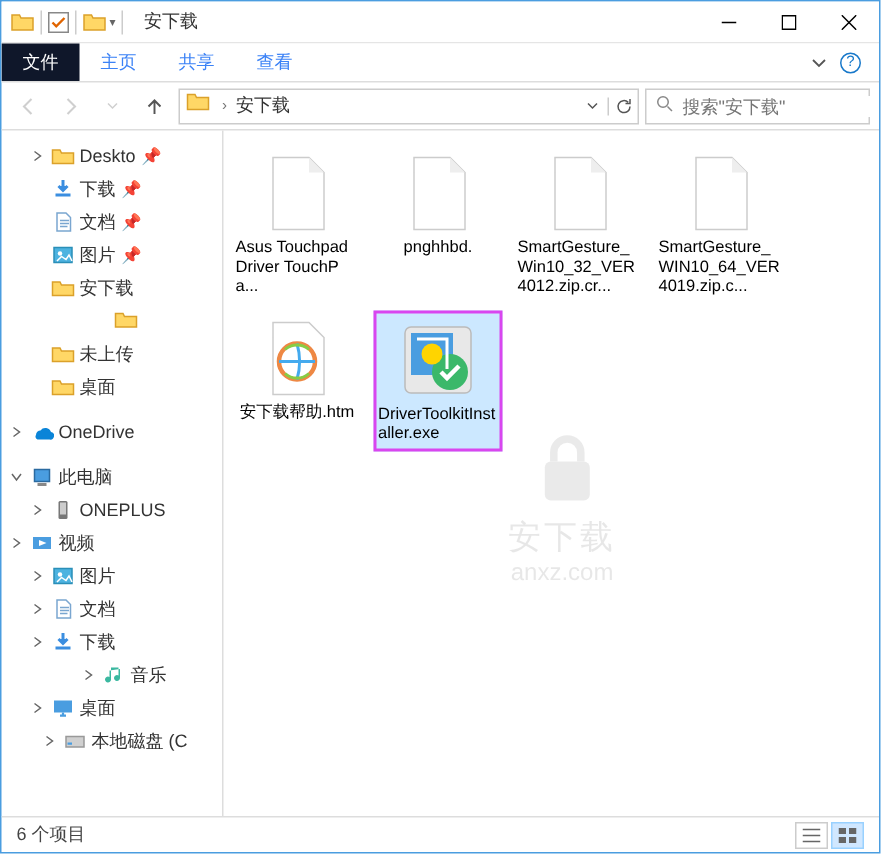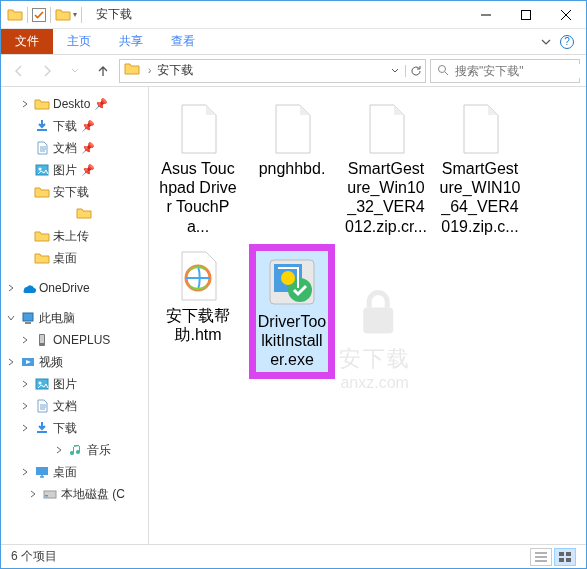--- a/index.html
+++ b/index.html
@@ -10,21 +10,21 @@
 .tb-folder { width: 16px; height: 16px; }
 .tb-sep { width: 1px; height: 16px; background: #ccc; margin: 0 2px; }
 .tb-chk { width: 14px; height: 14px; }
 .tb-title { font-size: 12px; color: #333; margin-left: 6px; }
 .win-controls { margin-left: auto; display: flex; }
 .win-btn { width: 40px; height: 26px; display: flex; align-items: center; justify-content: center; }
 .win-btn svg { width: 10px; height: 10px; }
 
 .ribbon-tabs { height: 26px; display: flex; align-items: stretch; background: #fff; border-bottom: 1px solid #ddd; font-size: 12px; }
 .ribbon-tab { padding: 4px 14px; display: flex; align-items: center; color: #3b82f6; }
-.ribbon-tab.file { background: #c2410c; color: #fff; }
+.ribbon-tab.file { background: #0f172a; color: #fff; }
 .ribbon-chevron { margin-left: auto; padding: 4px 12px; display: flex; align-items: center; }
 
 .navbar { height: 32px; display: flex; align-items: center; padding: 4px 6px; gap: 4px; border-bottom: 1px solid #ddd; }
 .nav-btn { width: 24px; height: 24px; display: flex; align-items: center; justify-content: center; }
 .nav-btn.disabled { opacity: 0.4; }
 .addr-bar { flex: 1; height: 24px; border: 1px solid #ccc; display: flex; align-items: center; background: #fff; }
 .addr-icon { padding: 0 4px; }
 .addr-text { font-size: 12px; color: #333; flex: 1; padding-left: 2px; }
 .addr-ctl { width: 20px; display: flex; align-items: center; justify-content: center; }
 .search-box { width: 150px; height: 24px; border: 1px solid #ccc; display: flex; align-items: center; }
@@ -36,23 +36,23 @@
 .sidebar { width: 148px; border-right: 1px solid #ddd; overflow-y: auto; padding: 6px 0; }
 .tree-item { display: flex; align-items: center; height: 22px; font-size: 12px; color: #333; padding-left: 4px; gap: 2px; white-space: nowrap; }
 .tree-exp { width: 12px; display: flex; justify-content: center; }
 .tree-icon { width: 18px; display: flex; justify-content: center; }
 .tree-label { overflow: hidden; text-overflow: ellipsis; }
 .pin { color: #7a7a7a; font-size: 11px; margin-left: 2px; }
 .tree-spacer { height: 8px; }
 
 .file-area { flex: 1; padding: 10px 6px; display: flex; flex-wrap: wrap; align-content: flex-start; gap: 4px 8px; position: relative; }
 .file-item { width: 86px; display: flex; flex-direction: column; align-items: center; padding: 4px 2px; }
-.file-item.selected { background: #cce8ff; border: 7px solid #d946ef; padding: 3px 1px; }
+.file-item.selected { background: #cce8ff; border: 2px solid #d946ef; padding: 3px 1px; }
 .file-icon { width: 56px; height: 56px; display: flex; align-items: center; justify-content: center; }
-.file-name { font-size: 16px; text-align: center; color: #000; line-height: 1.2; margin-top: 2px; word-break: break-all; }
+.file-name { font-size: 11px; color: #000; line-height: 1.2; margin-top: 2px; word-break: break-all; }
 
 .watermark { position: absolute; top: 50%; left: 50%; transform: translate(-40%, -30%); opacity: 0.15; font-size: 26px; color: #666; display: flex; flex-direction: column; align-items: center; pointer-events: none; }
 .watermark .wm-txt { font-size: 22px; letter-spacing: 2px; }
 .watermark .wm-url { font-size: 16px; }
 
 .statusbar { height: 24px; border-top: 1px solid #ddd; display: flex; align-items: center; font-size: 12px; color: #444; padding: 0 10px; }
 .status-views { margin-left: auto; display: flex; gap: 2px; }
 .view-btn { width: 22px; height: 18px; border: 1px solid #ccc; display: flex; align-items: center; justify-content: center; }
 .view-btn.active { background: #d0e7ff; border-color: #99d1ff; }
 </style>

